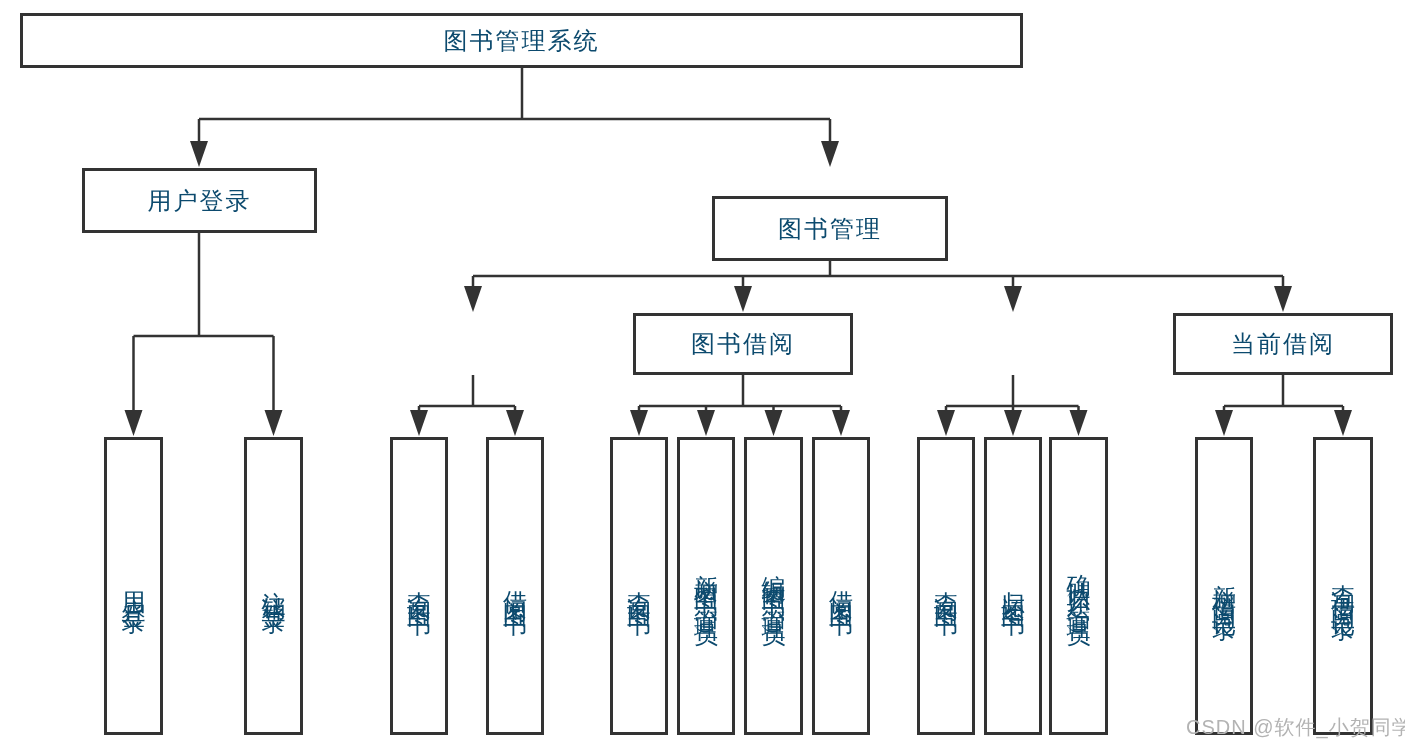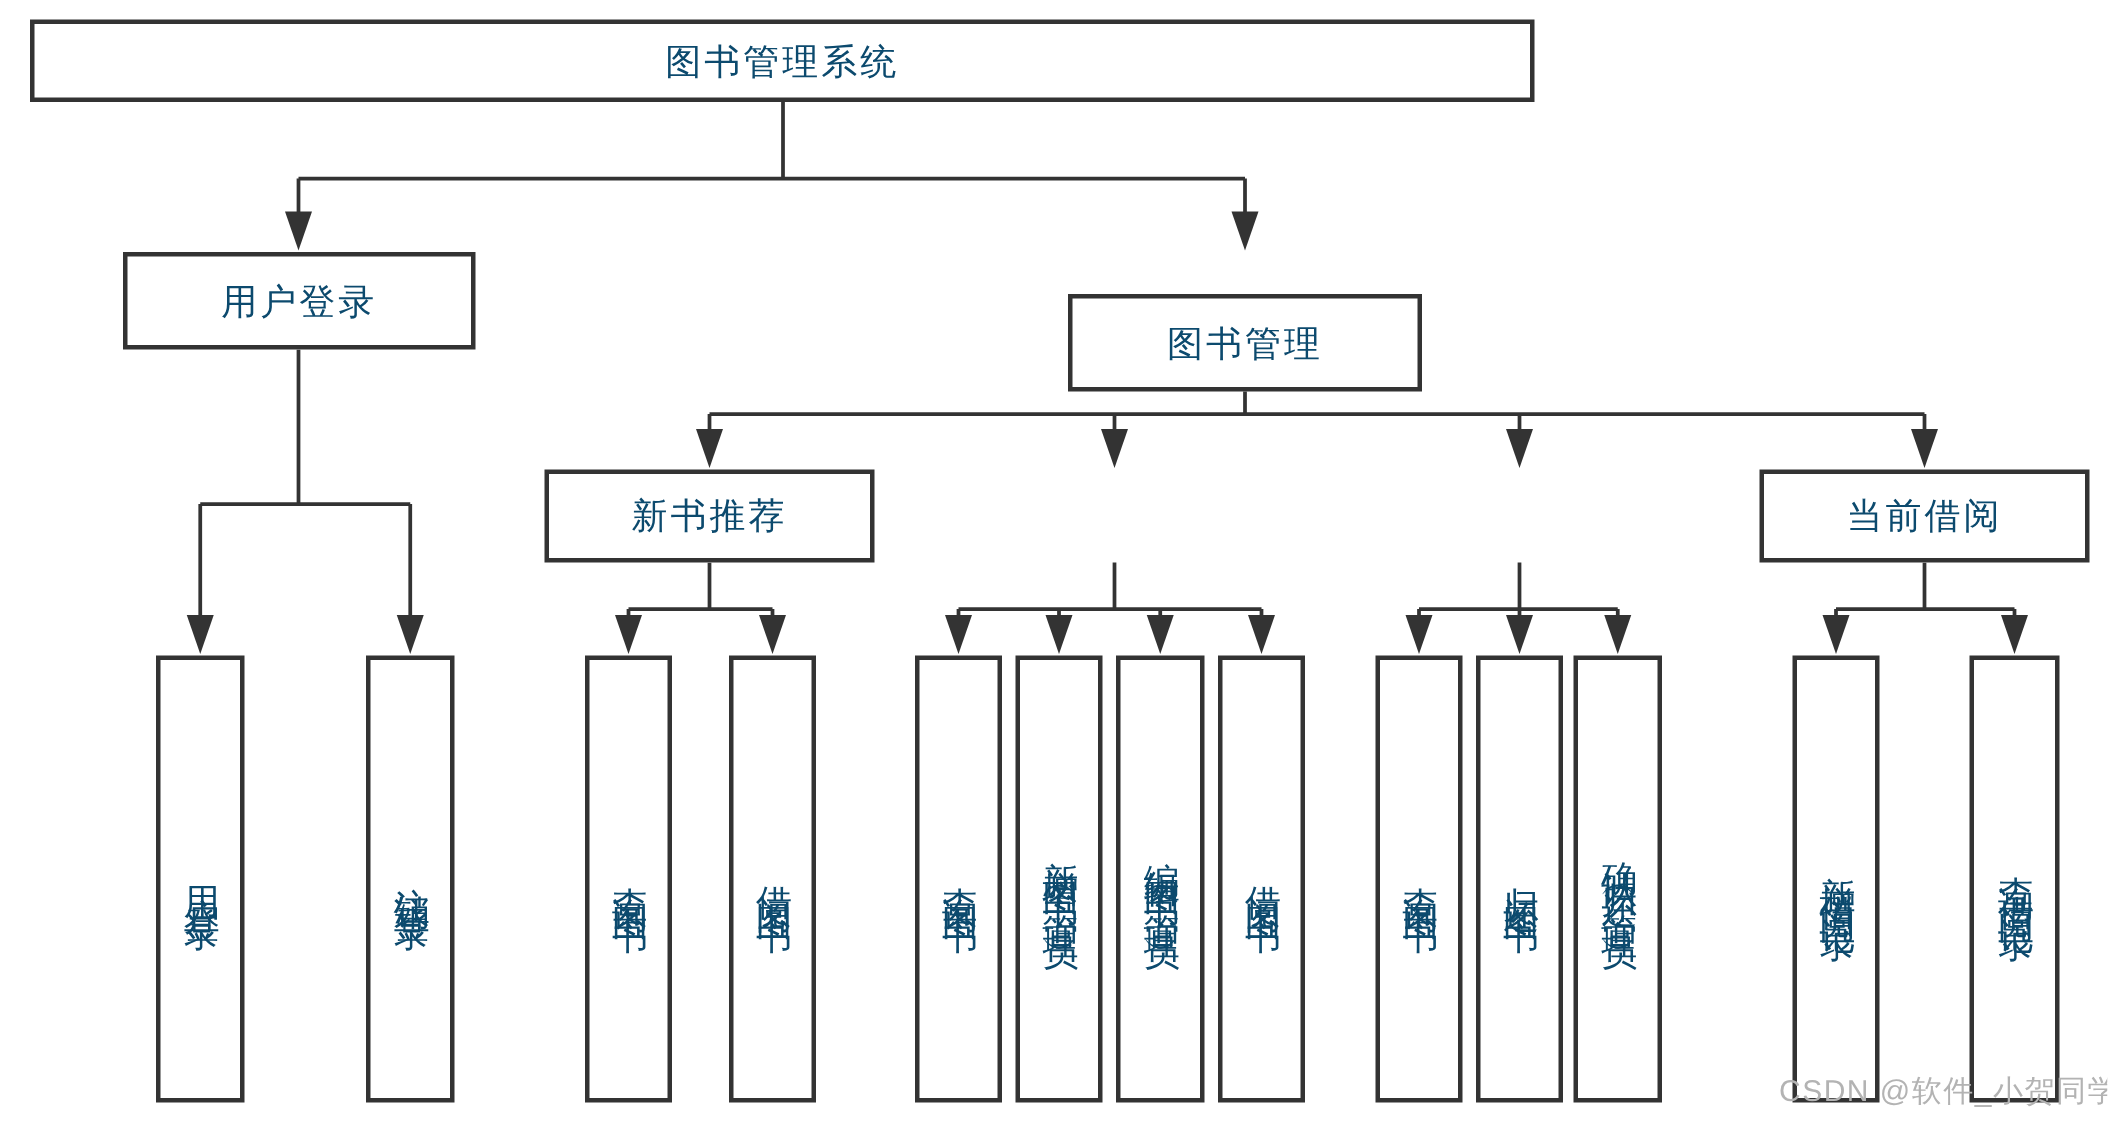--- a/index.html
+++ b/index.html
@@ -125,21 +125,21 @@
       <polygon points="1215,410 1233,410 1224,436"></polygon>
       <polygon points="1334,410 1352,410 1343,436"></polygon>
     </g>
   </svg>
 
   <div class="node" style="left:20px; top:13px; width:1003px; height:55px;">图书管理系统</div>
 
   <div class="node" style="left:82px; top:168px; width:235px; height:65px;">用户登录</div>
   <div class="node" style="left:712px; top:168px; width:236px; height:65px;margin-top:28px;">图书管理</div>
 
-  <div class="node" style="left:363px; top:313px; width:220px; height:62px;">新书推荐</div>
+  <div class="node" style="left:633px; top:313px; width:220px; height:62px;">图书借阅</div>
   <div class="node" style="left:1173px; top:313px; width:220px; height:62px;">当前借阅</div>
 
   <div class="node leaf" style="left:104px; top:437px; width:59px; height:298px;">用户登录</div>
   <div class="node leaf" style="left:244px; top:437px; width:59px; height:298px;">注销登录</div>
 
   <div class="node leaf" style="left:390px; top:437px; width:58px; height:298px;">查询图书</div>
   <div class="node leaf" style="left:486px; top:437px; width:58px; height:298px;">借阅图书</div>
 
   <div class="node leaf" style="left:610px; top:437px; width:58px; height:298px;">查询图书</div>
   <div class="node leaf" style="left:677px; top:437px; width:58px; height:298px;">新增图书（管理员）</div>

